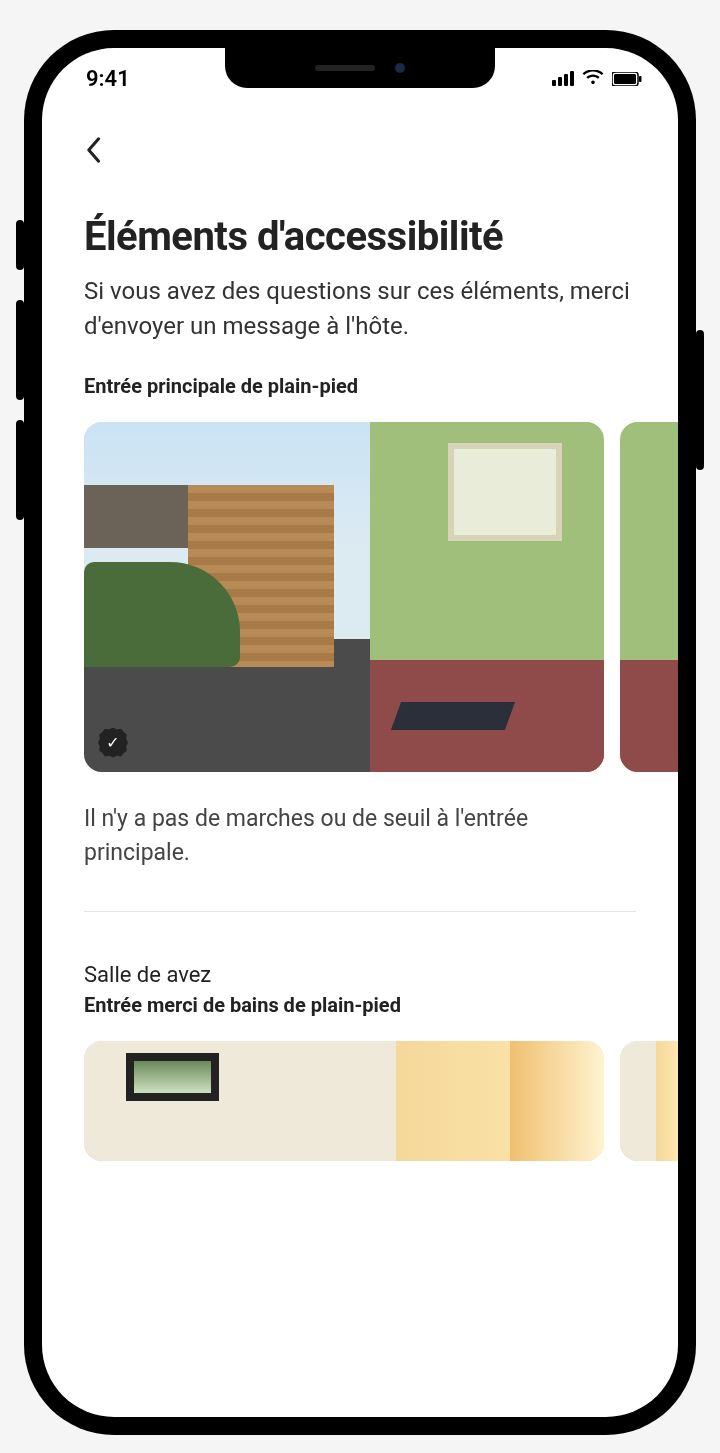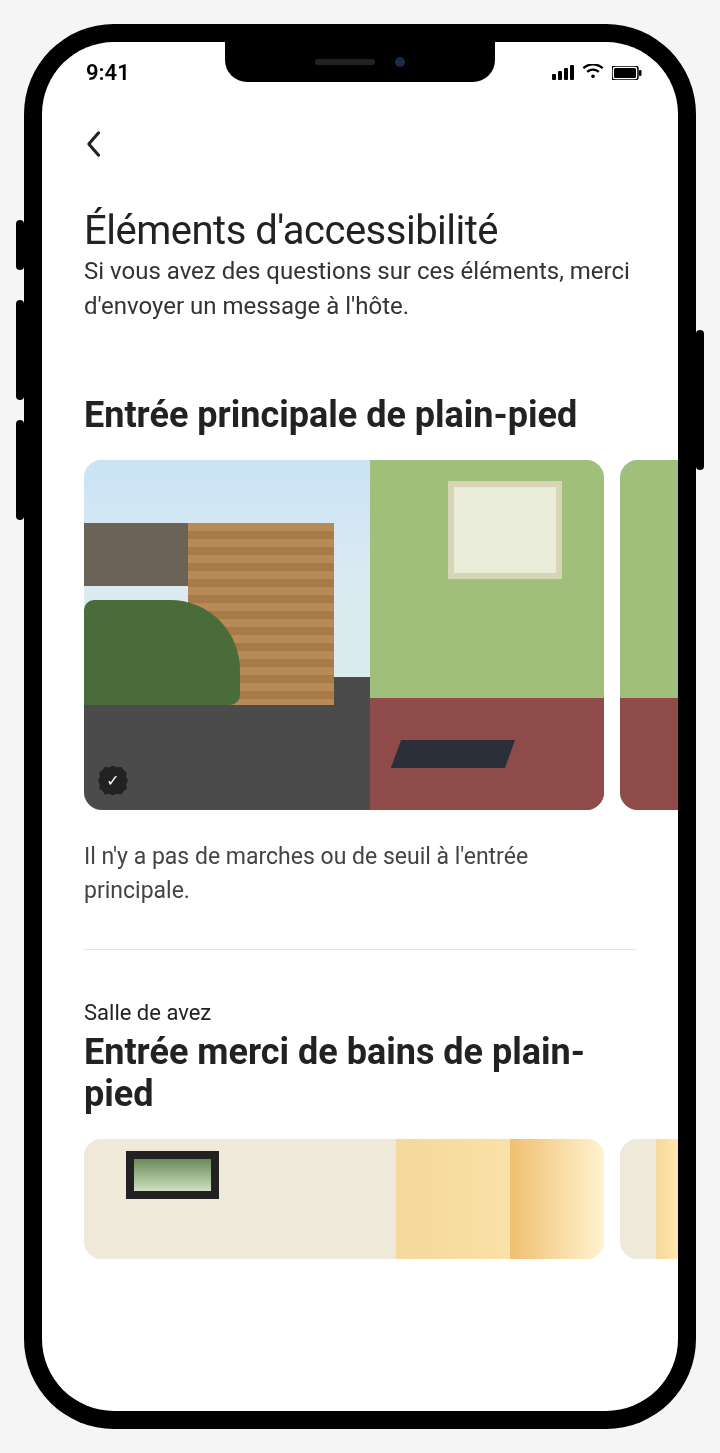--- a/index.html
+++ b/index.html
@@ -1,21 +1,21 @@
 <!DOCTYPE html>
 <html><head>
 <meta charset="utf-8">
 <style>
   * { box-sizing: border-box; margin: 0; padding: 0; }
   html, body { width: 720px; height: 1453px; background: #f5f5f5; font-family: -apple-system, BlinkMacSystemFont, "Segoe UI", Roboto, Helvetica, Arial, sans-serif; }
 
   .phone-frame {
     position: absolute;
     left: 24px;
-    top: 24px;
+    top: 30px;
     width: 672px;
     height: 1405px;
     background: #000;
     border-radius: 90px;
     padding: 18px;
   }
   .phone-inner {
     width: 100%;
     height: 100%;
     background: #fff;
@@ -61,39 +61,40 @@
     padding: 0 42px;
     height: calc(100% - 60px);
     overflow: hidden;
   }
 
   .back-row { padding: 28px 0 20px 0; }
   .back-chevron { font-size: 28px; font-weight: 300; }
 
   .page-title {
     font-size: 40px;
-    font-weight: 400;
+    font-weight: 700;
     letter-spacing: -0.5px;
     margin-top: 22px;
+    margin-bottom: 14px;
     color: #222;
   }
   .page-subtitle {
     font-size: 24px;
     line-height: 1.45;
     color: #333;
-    margin-bottom: 70px;
+    margin-bottom: 30px;
   }
 
   .section-label {
     font-size: 22px;
     color: #222;
     margin-bottom: 6px;
   }
   .section-title {
-    font-size: 36px;
+    font-size: 20px;
     font-weight: 700;
     color: #222;
     margin-bottom: 24px;
   }
 
   .photo-row {
     display: flex;
     gap: 16px;
     margin-left: 0;
     margin-right: -42px;

